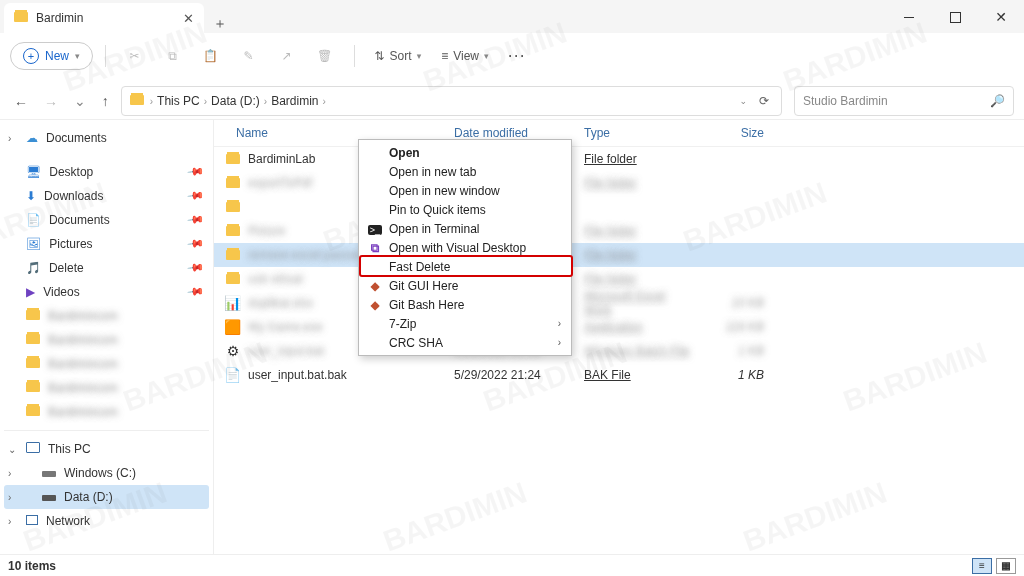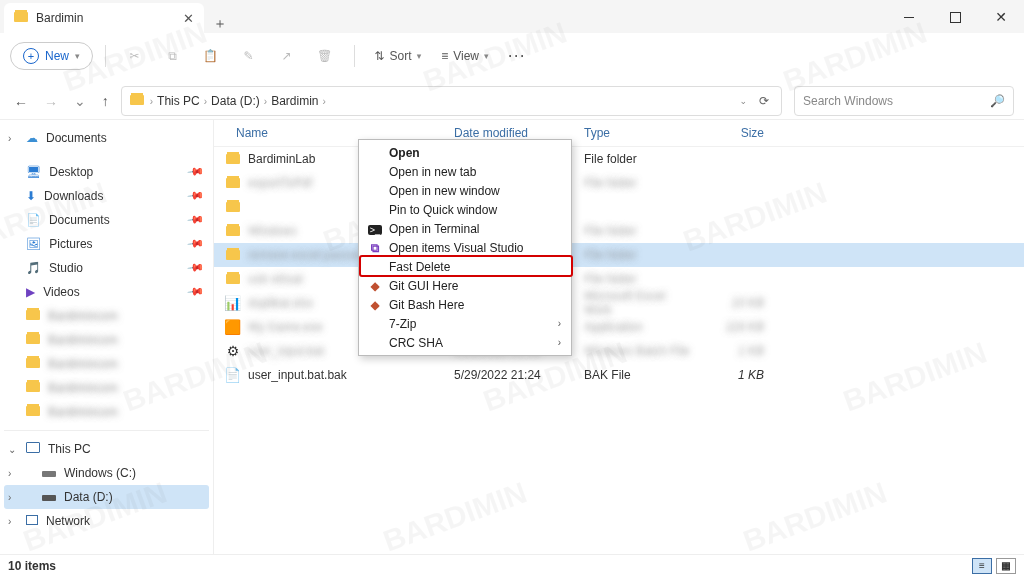--- a/index.html
+++ b/index.html
@@ -52,21 +52,21 @@
   .sb-hr { height:1px; background:#eee; margin:6px 0; }
   .sb-indent { padding-left: 38px; }
 
   
   .files { flex:1; display:flex; flex-direction:column; }
   .cols { display:flex; padding:6px 10px; color:#3b6ea5; border-bottom:1px solid #f0f0f0; font-size:12px; }
   .col-name{ width:230px; padding-left:12px; } .col-date{ width:130px;} .col-type{ width:110px;} .col-size{ width:70px; text-align:right;}
   .file-rows { flex:1; }
   .row { display:flex; align-items:center; padding:3px 10px; height:24px; }
   .row .ic { width:18px; text-align:center; margin-right:6px; font-size:14px; }
-  .row .nm { width:206px; } .row .dt{ width:130px;} .row .ty{ width:110px;} .row .sz{ width:70px; text-align:right;font-style:italic;}
+  .row .nm { width:206px; } .row .dt{ width:130px;} .row .ty{ width:110px;text-decoration:underline;} .row .sz{ width:70px; text-align:right;font-style:italic;}
   .row.blurred .nm, .row.blurred .dt, .row.blurred .ty, .row.blurred .sz { color: transparent; text-shadow: 0 0 6px rgba(120,120,120,0.7); }
   .row.selected { background:#cfe4f7; }
 
   
   .status { height:22px; border-top:1px solid #eee; display:flex; align-items:center; padding:0 8px;font-weight:bold; }
   .status-right { margin-left:auto; display:flex; gap:4px; }
   .view-toggle { width:20px; height:16px; border:1px solid #999; display:flex; align-items:center; justify-content:center; font-size:10px; }
   .view-toggle.active { background:#cfe4f7; border-color:#3b6ea5; }
 
   
@@ -162,21 +162,21 @@
     <span>Data (D:)</span>
     <span class="bc-chev">›</span>
     <span>Bardimin</span>
     <span class="bc-chev">›</span>
     <div class="bc-end">
       <span class="chev">⌄</span>
       <span>⟳</span>
     </div>
   </div>
   <div class="searchbox">
-    <span>Search Windows</span>
+    <span>Studio Bardimin</span>
     <span class="sicon">🔍</span>
   </div>
 </div>
 
 <div class="main">
 
   <div class="sidebar">
     <div class="sb-item">
       <span class="exp">›</span>
       <span class="cloud-ico">☁</span>
@@ -199,21 +199,21 @@
           <span>Documents</span>
           <span class="pin">📌</span>
         </div>
         <div class="sb-item">
           <span style="color:#2b7cd3">🖼</span>
           <span>Pictures</span>
           <span class="pin">📌</span>
         </div>
         <div class="sb-item">
           <span style="color:#d63384">🎵</span>
-          <span>Studio</span>
+          <span>Delete</span>
           <span class="pin">📌</span>
         </div>
         <div class="sb-item">
           <span style="color:#6f42c1">▶</span>
           <span>Videos</span>
           <span class="pin">📌</span>
         </div>
       </div>
     <div id="sb-blur">
         <div class="sb-item blurred">
@@ -285,21 +285,21 @@
           <span class="sz"></span>
         </div>
         <div class="row blurred">
           <span class="ic"><span class="folder-ico"></span></span>
           <span class="dt"></span>
           <span class="ty">File folder</span>
           <span class="sz"></span>
         </div>
         <div class="row blurred">
           <span class="ic"><span class="folder-ico"></span></span>
-          <span class="nm">Windows</span>
+          <span class="nm">Picture</span>
           <span class="dt"></span>
           <span class="ty">File folder</span>
           <span class="sz"></span>
         </div>
         <div class="row blurred selected">
           <span class="ic"><span class="folder-ico"></span></span>
           <span class="nm">remove-excel-password</span>
           <span class="dt"></span>
           <span class="ty">File folder</span>
           <span class="sz"></span>
@@ -355,29 +355,29 @@
     <div class="cm-item bold">
       <span>Open</span>
     </div>
     <div class="cm-item">
       <span>Open in new tab</span>
     </div>
     <div class="cm-item">
       <span>Open in new window</span>
     </div>
     <div class="cm-item">
-      <span>Pin to Quick window</span>
+      <span>Pin to Quick items</span>
     </div>
     <div class="cm-item">
       <span class="cmi"><span class="term-ico">&gt;_</span></span>
       <span>Open in Terminal</span>
     </div>
     <div class="cm-item">
       <span class="cmi"><span class="vs-ico">⧉</span></span>
-      <span>Open items Visual Studio</span>
+      <span>Open with Visual Desktop</span>
     </div>
     <div class="cm-item">
       <span>Fast Delete</span>
     </div>
     <div class="cm-item">
       <span class="cmi"><span class="git-ico">◆</span></span>
       <span>Git GUI Here</span>
     </div>
     <div class="cm-item">
       <span class="cmi"><span class="git-ico">◆</span></span>

